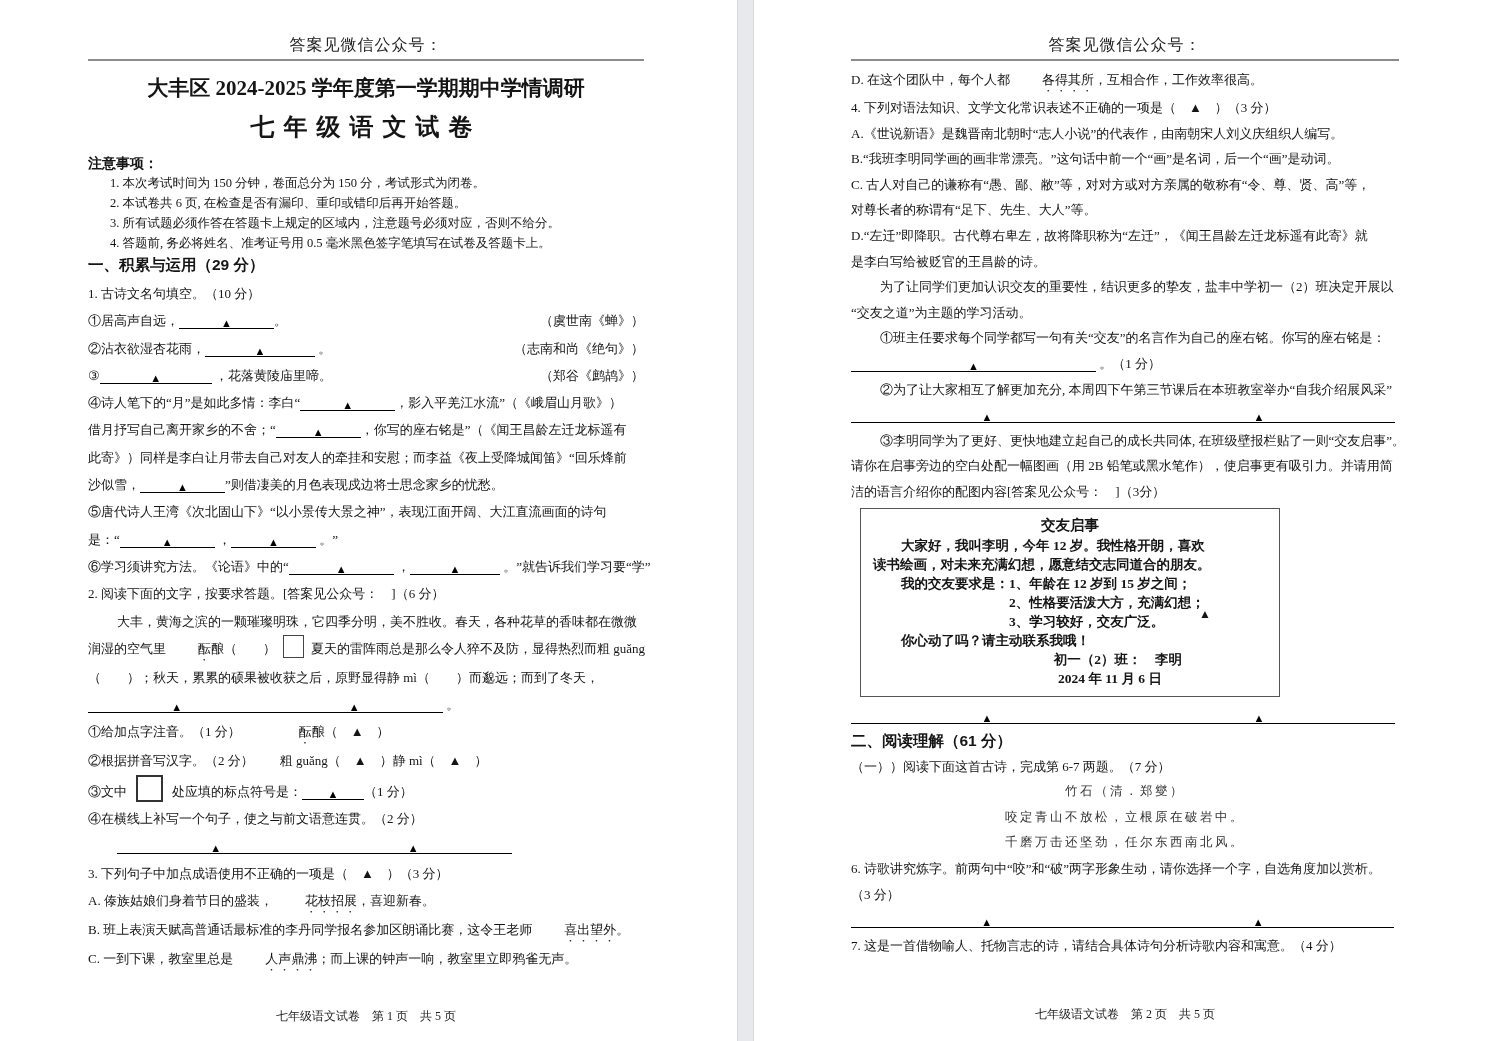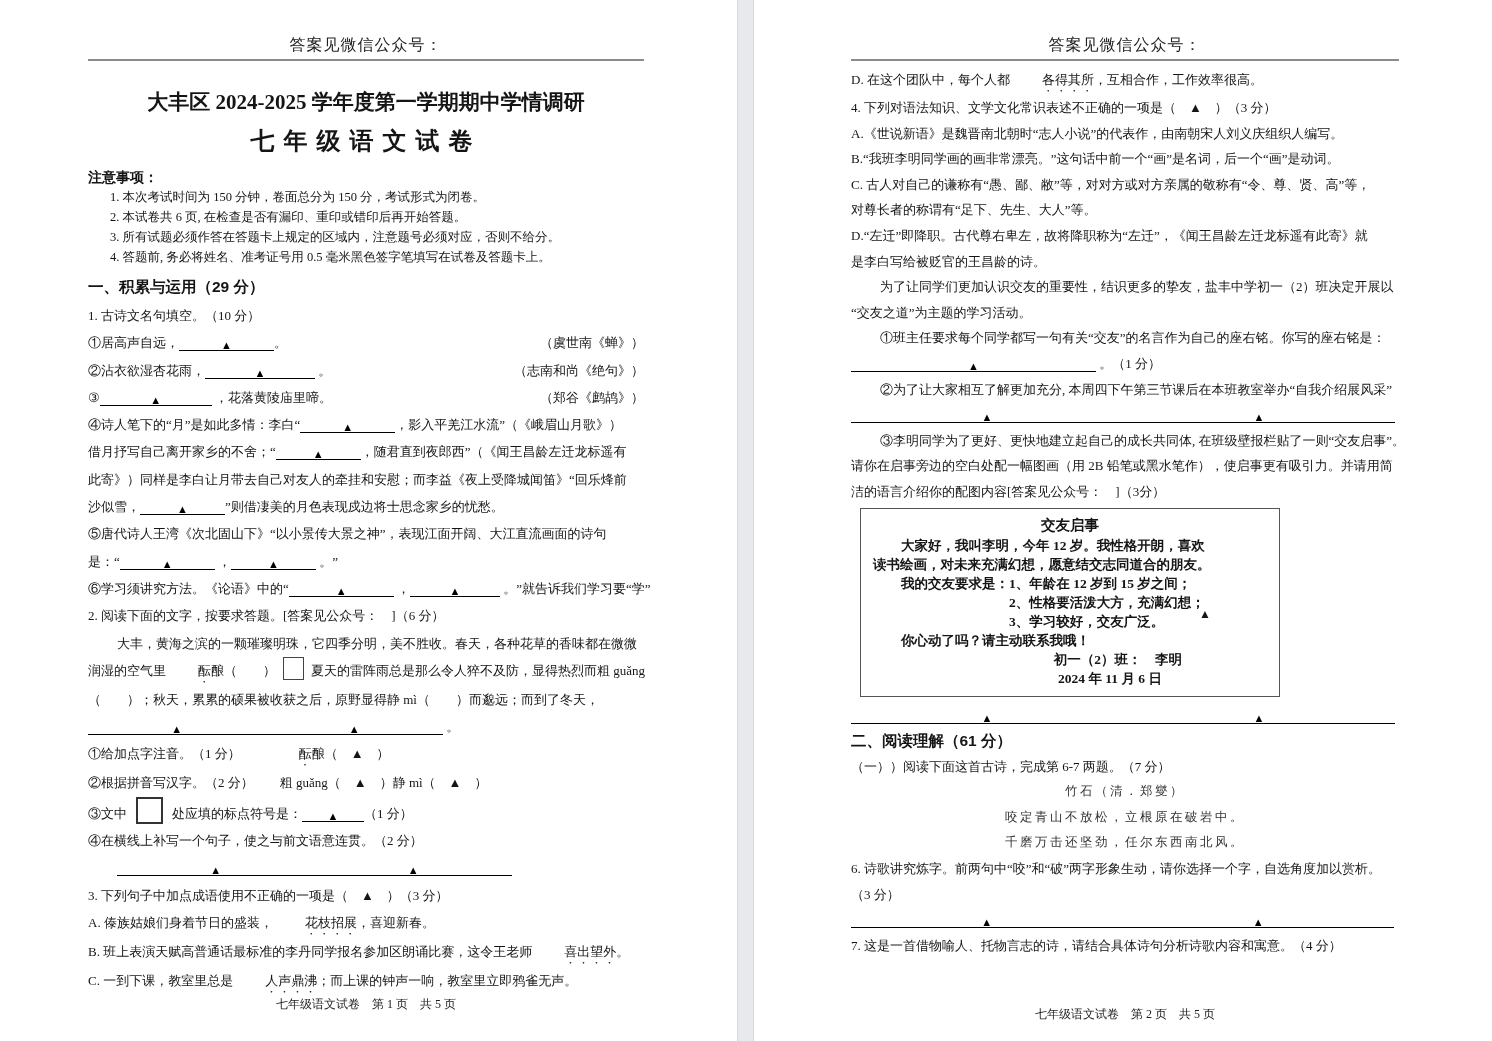--- a/index.html
+++ b/index.html
@@ -8,25 +8,25 @@
     background:#ffffff;color:#151515;
     font-family:"Liberation Serif","DejaVu Serif",serif;
   }
   .gutter{position:absolute;left:737px;top:0;width:17px;height:1041px;
     background:#e7e9ec;border-left:1px solid #d7d9dc;border-right:1px solid #d7d9dc;box-sizing:border-box;}
   .page{position:absolute;top:0;height:1041px;box-sizing:border-box;padding-top:34px;}
   .p1{left:88px;width:556px;}
   .p2{left:851px;width:548px;}
   .hdr{text-align:center;font-size:16px;letter-spacing:1px;line-height:22px;color:#222;}
   .rule{border:none;border-top:2px solid #8c8c8c;margin:3px 0 0;}
-  .title{text-align:center;font-weight:bold;font-size:21px;line-height:30px;margin-top:26px;}
+  .title{text-align:center;font-weight:bold;font-size:21px;line-height:30px;margin-top:12px;}
   .subtitle{text-align:center;font-weight:bold;font-size:24px;line-height:34px;letter-spacing:9px;margin-top:7px;}
   .notice-t{font-weight:bold;font-size:14px;line-height:20px;margin-top:9px;font-family:"Liberation Sans","DejaVu Sans",sans-serif;}
   .notices .ln{line-height:20px;font-size:12.5px;padding-left:22px;white-space:nowrap;}
-  .sec{font-weight:bold;font-size:15.5px;line-height:24px;margin-top:8px;margin-bottom:3px;font-family:"Liberation Sans","DejaVu Sans",sans-serif;}
+  .sec{font-weight:bold;font-size:15.5px;line-height:24px;margin-bottom:3px;font-family:"Liberation Sans","DejaVu Sans",sans-serif;}
   .body .ln{line-height:27.3px;font-size:13px;white-space:nowrap;position:relative;}
   .p2 .body .ln{line-height:25.6px;}
   .p2 .body{margin-top:6px;}
   .ln.ind{padding-left:29px;}
   .ln.btw{display:flex;justify-content:space-between;}
   .ln.ctr{text-align:center;white-space:normal;}
   .ln.h2{font-weight:bold;font-size:15.5px;line-height:28px;font-family:"Liberation Sans","DejaVu Sans",sans-serif;}
   .ln.poemt,.ln.poem{font-size:12.5px;color:#333;letter-spacing:2.5px;line-height:24px;}
   .ln.tight{font-size:12.3px;}
   .blank{display:inline-flex;justify-content:space-around;align-items:flex-end;
@@ -38,21 +38,21 @@
       text-emphasis:filled dot;text-emphasis-position:under right;padding-left:32px;}
   .notice-box{border:1.5px solid #555;width:420px;box-sizing:border-box;margin:3px 13px 2px 9px;
     padding:5px 12px 8px;position:relative;font-weight:bold;}
   .notice-box .ln{line-height:19px;font-size:13.5px;white-space:nowrap;}
   .bx-title{text-align:center;font-weight:bold;font-size:14.5px;line-height:22px;}
   .notice-box .ln.bi{padding-left:28px;}
   .notice-box .ln.req{padding-left:136px;}
   .notice-box .ln.sig{text-align:right;padding-right:85px;}
   .notice-box .ln.date{text-align:right;padding-right:105px;}
   .bx-tri{position:absolute;right:68px;top:98px;font-size:12px;}
-  .footer{position:absolute;bottom:28px;left:0;width:100%;text-align:center;font-size:12px;color:#222;}
+  .footer{position:absolute;bottom:16px;left:0;width:100%;text-align:center;font-size:12px;color:#222;}
   .p2 .footer{bottom:18px;}
 </style>
 </head>
 <body>
 
 <div class="gutter"></div>
 
 <div class="page p1">
   <div class="hdr">答案见微信公众号：</div>
   <hr class="rule">
@@ -84,21 +84,21 @@
         <span class="seg"><span>③</span><span class="blank" style="width: 112px;">
             <i>▲</i>
           </span><span> ，花落黄陵庙里啼。</span></span>
         <span class="seg rt"><span>（郑谷《鹧鸪》）</span></span>
       </div>
       <div class="ln"><span class="seg"><span>④诗人笔下的“月”是如此多情：李白“</span><span class="blank" style="width: 95px;">
             <i>▲</i>
           </span><span>，影入平羌江水流”（《峨眉山月歌》）</span></span></div>
       <div class="ln"><span class="seg"><span>借月抒写自己离开家乡的不舍；“</span><span class="blank" style="width: 85px;">
             <i>▲</i>
-          </span><span>，随君直到夜郎西”（《闻王昌龄左迁龙标遥有</span></span></div>
+          </span><span>，你写的座右铭是”（《闻王昌龄左迁龙标遥有</span></span></div>
       <div class="ln"><span class="seg"><span>此寄》）同样是李白让月带去自己对友人的牵挂和安慰；而李益《夜上受降城闻笛》“回乐烽前</span></span></div>
       <div class="ln"><span class="seg"><span>沙似雪，</span><span class="blank" style="width: 85px;">
             <i>▲</i>
           </span><span>”则借凄美的月色表现戍边将士思念家乡的忧愁。</span></span></div>
       <div class="ln"><span class="seg"><span>⑤唐代诗人王湾《次北固山下》“以小景传大景之神”，表现江面开阔、大江直流画面的诗句</span></span></div>
       <div class="ln"><span class="seg"><span>是：“</span><span class="blank" style="width: 95px;">
             <i>▲</i>
           </span><span> ，</span><span class="blank" style="width: 85px;">
             <i>▲</i>
           </span><span> 。”</span></span></div>

